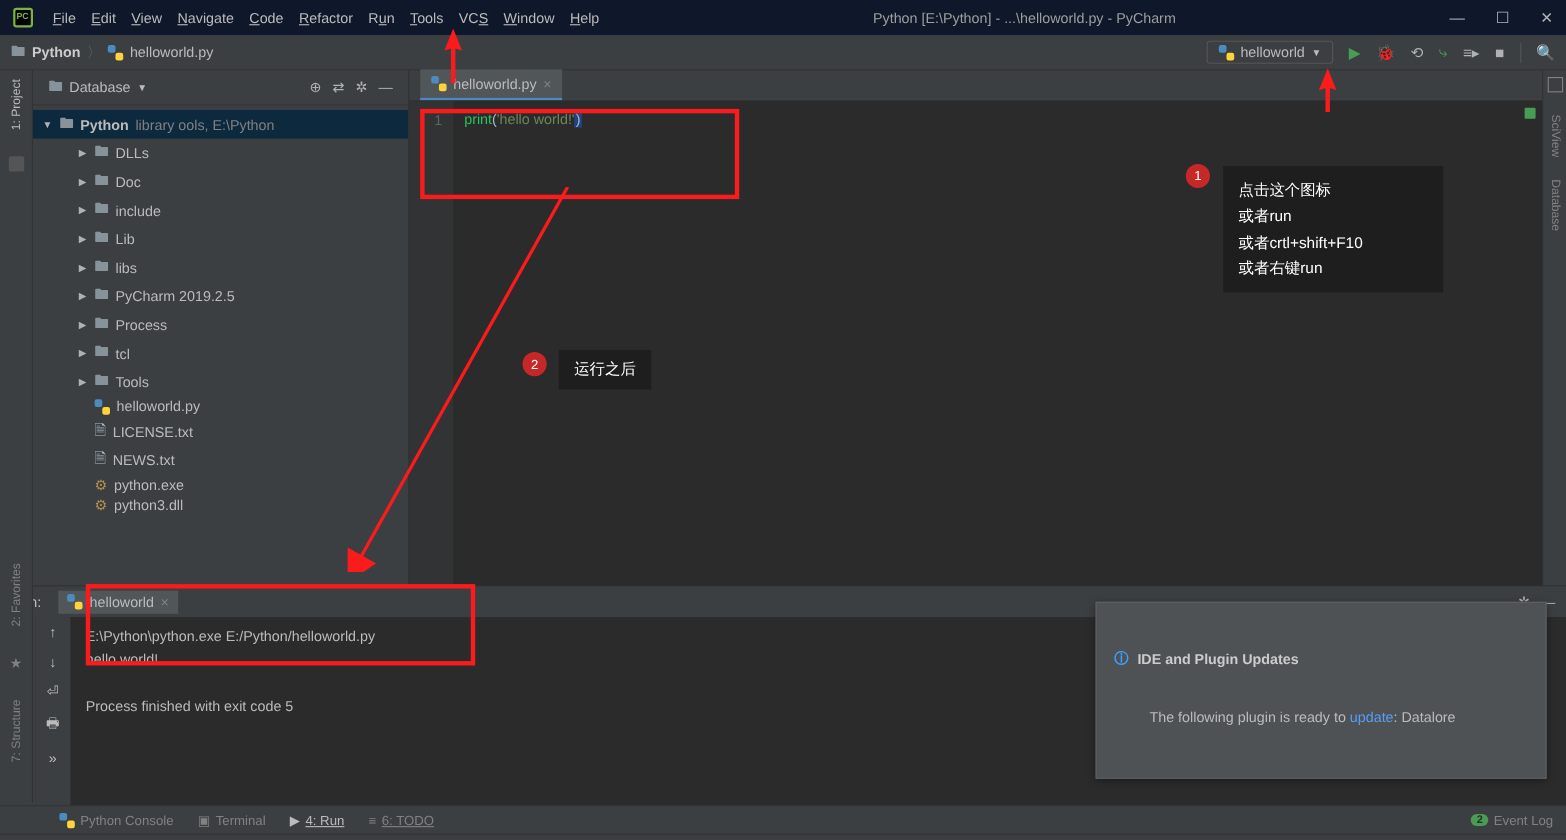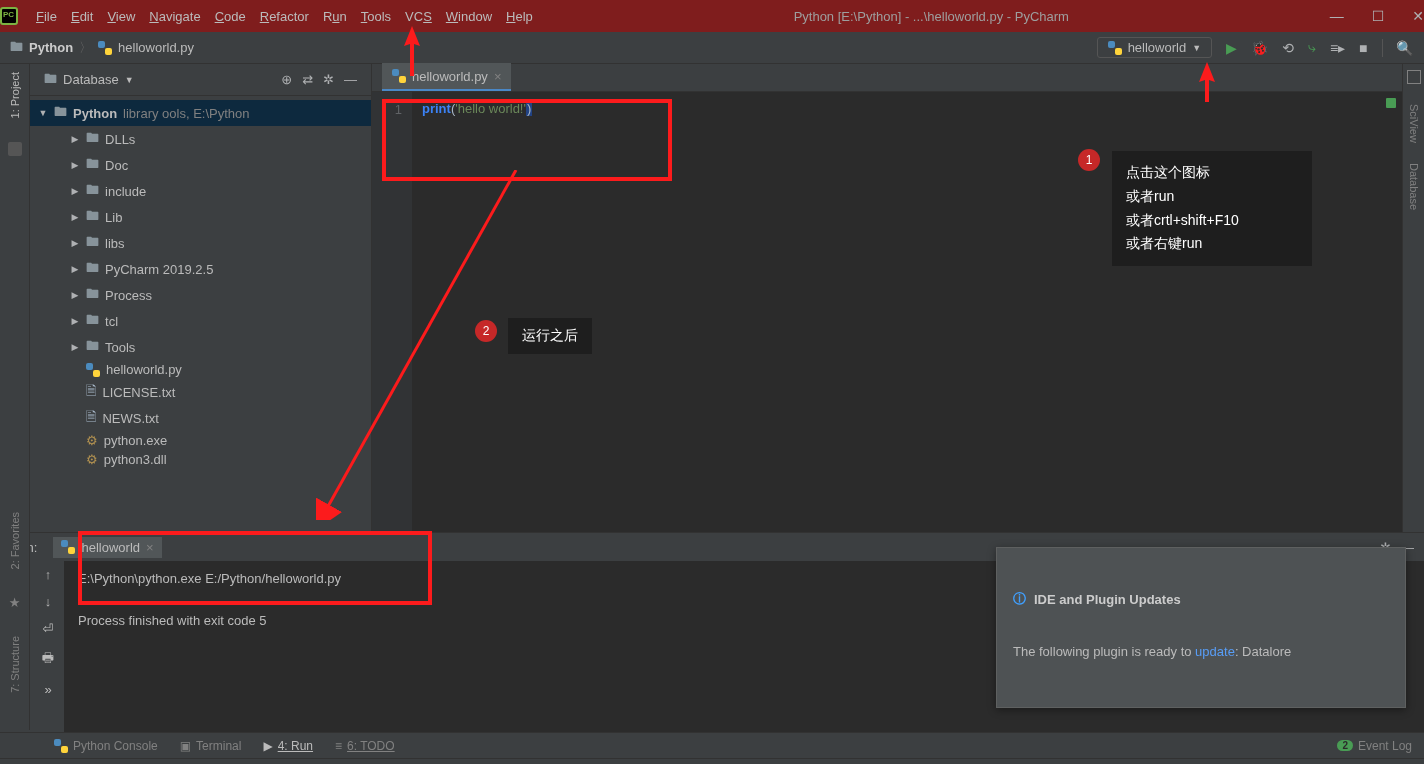--- a/index.html
+++ b/index.html
@@ -1,17 +1,17 @@
 <!DOCTYPE html>
 <html><head>
 <meta charset="utf-8">
 <style>
 * { margin:0; padding:0; box-sizing:border-box; font-family:"Segoe UI",Arial,sans-serif; }
 body { background:#3c3f41; color:#bbb; width:1424px; height:764px; overflow:hidden; position:relative; font-size:13px; }
-.titlebar { height:32px; background:#7f1d1d; display:flex; align-items:center; padding:0 0; }
+.titlebar { height:32px; background:#0f172a; display:flex; align-items:center; padding:0 12px; }
 .app-icon { width:18px; height:18px; background:#000; border:2px solid #7cb342; border-radius:3px; margin-right:18px; position:relative; }
 .app-icon::after{content:"PC";font-size:8px;color:#7cb342;position:absolute;top:1px;left:1px;font-weight:bold;}
 .menu { display:flex; gap:14px; }
 .menu span { cursor:pointer; color:#bbb; }
 .menu span u{text-decoration:underline;}
 .window-title { flex:1; text-align:center; color:#9e9e9e; font-size:13px; }
 .win-controls { display:flex; gap:28px; color:#afb1b3; }
 .win-controls span{cursor:pointer; font-size:14px;}
 .navbar { height:32px; background:#3c3f41; border-bottom:1px solid #323232; display:flex; align-items:center; padding:0 10px; }
 .breadcrumb { display:flex; align-items:center; gap:6px; font-size:13px; }
@@ -42,39 +42,39 @@
 .tree-row .arrow{font-size:9px;color:#afb1b3;width:10px;text-align:center;}
 .tree-row .folder{color:#87939a;}
 .tree-row .file{color:#aabbcc;}
 .editor-area { flex:1; background:#2b2b2b; display:flex; flex-direction:column; }
 .editor-tabs { height:28px; background:#3c3f41; display:flex; align-items:flex-end; border-bottom:1px solid #323232; padding-left:10px;}
 .editor-tab { height:28px; background:#515658; padding:4px 10px; display:flex; align-items:center; gap:6px; font-size:13px; color:#bbb; border-bottom:2px solid #4a88c7;}
 .editor-tab .close{color:#828282;cursor:pointer;}
 .editor-body { flex:1; background:#2b2b2b; display:flex; position:relative;}
 .gutter { width:40px; background:#313335; color:#606366; padding-top:10px; text-align:right; padding-right:10px; font-family:"Consolas",monospace; font-size:13px;}
 .code { flex:1; padding:9px 10px; font-family:"Consolas",monospace; font-size:13px; color:#a9b7c6;}
-.code .kw{color:#3b82f6;font-weight:bold;}
+.code .kw{color:#22c55e;}
 .code .str{color:#6a8759;}
 .code .par{color:#a9b7c6;}
 .code .cursor{background:#214283;padding:0 1px;}
 .right-gutter{width:22px;background:#3c3f41;border-left:1px solid #323232;display:flex;flex-direction:column;align-items:center;padding-top:6px;gap:20px;}
 .right-vtab{writing-mode:vertical-rl;font-size:11px;color:#818181;cursor:pointer;}
 .run-panel { height:200px; background:#2b2b2b; border-top:1px solid #323232; display:flex; flex-direction:column;}
 .run-header{height:28px;background:#3c3f41;display:flex;align-items:center;padding:0 10px;gap:10px;font-size:13px;}
 .run-header .tab{background:#515658;padding:3px 8px;display:flex;align-items:center;gap:6px;margin-left:6px;}
 .run-header .spacer{flex:1;}
 .run-body{flex:1;display:flex;}
 .run-toolbar{width:32px;background:#3c3f41;display:flex;flex-direction:column;align-items:center;padding-top:6px;gap:12px;}
 .run-toolbar .btn{color:#afb1b3;cursor:pointer;font-size:13px;}
 .run-toolbar2{width:32px;background:#3c3f41;display:flex;flex-direction:column;align-items:center;padding-top:6px;gap:12px;}
 .run-output{flex:1;padding:10px 14px;font-family:"Consolas",monospace;font-size:13px;color:#bbb;position:relative;}
 .run-output div{margin-bottom:6px;white-space:pre;}
 .notification{position:absolute;right:18px;bottom:18px;background:#4e5254;border:1px solid #5e6060;padding:12px 16px;width:410px;box-shadow:0 2px 8px rgba(0,0,0,.4);}
 .notification .title{color:#ccc;font-weight:bold;display:flex;align-items:center;gap:8px;margin-bottom:6px;}
-.notification .body{color:#bbb;font-size:13px;}
+.notification .body{color:#bbb;font-size:13px;margin-left:32px;}
 .notification a{color:#589df6;text-decoration:none;}
 .bottom-tabs{height:26px;background:#3c3f41;border-top:1px solid #323232;display:flex;align-items:center;padding:0 12px;gap:22px;font-size:12px;color:#818181;}
 .bottom-tabs .tab{display:flex;align-items:center;gap:5px;cursor:pointer;}
 .bottom-tabs .tab.active{color:#bbb;}
 .bottom-tabs .spacer{flex:1;}
 .badge{background:#499c54;color:#2b2b2b;border-radius:8px;padding:0 5px;font-size:10px;font-weight:bold;}
 .statusbar{height:24px;background:#3c3f41;border-top:1px solid #323232;display:flex;align-items:center;padding:0 10px;font-size:12px;color:#818181;gap:14px;}
 .statusbar .spacer{flex:1;}
 .statusbar .lock{color:#afb1b3;}
 
@@ -286,20 +286,21 @@
     </div>
     <div class="run-toolbar2">
       <span class="btn">↑</span>
       <span class="btn">↓</span>
       <span class="btn">⏎</span>
       <span class="btn">🖶</span>
       <span class="btn">»</span>
     </div>
     <div class="run-output">
       <div>E:\Python\python.exe E:/Python/helloworld.py</div>
+      <div>hello world!</div>
       <div>&nbsp;</div>
       <div>Process finished with exit code 5</div>
       <div class="notification">
         <div class="title"><span style="color:#40a0ff;">ⓘ</span><span>IDE and Plugin Updates</span></div>
         <div class="body"><span>The following plugin is ready to </span><a href="#">update</a><span>: Datalore</span></div>
       </div>
     </div>
   </div>
 </div>
 

